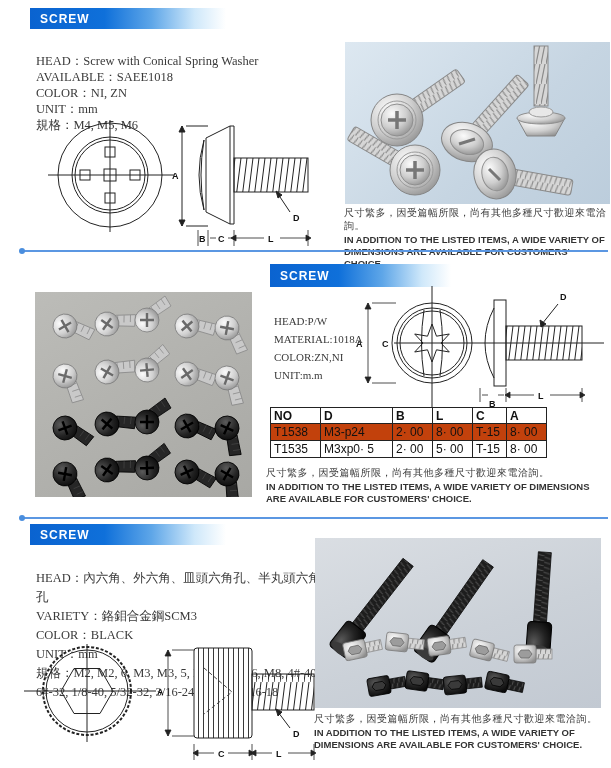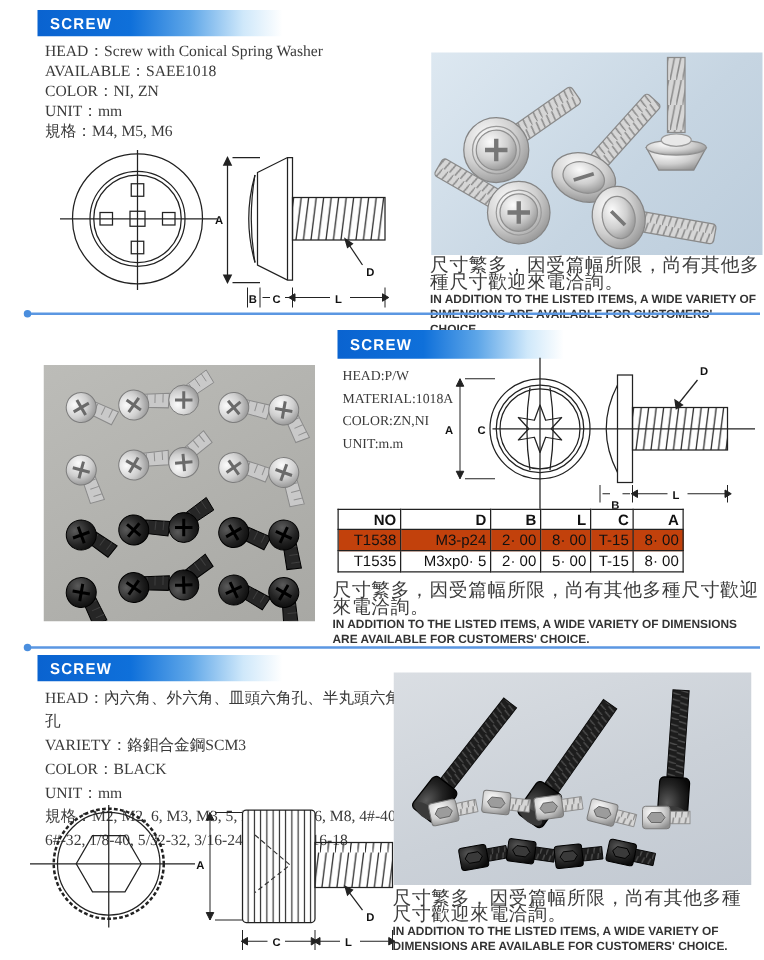--- a/index.html
+++ b/index.html
@@ -4,40 +4,40 @@
 <style>
   html,body{margin:0;padding:0;background:#fff;}
   .page{position:relative;width:611px;height:768px;background:#ffffff;overflow:hidden;
         font-family:"Liberation Sans",sans-serif;}
   
   .banner{position:absolute;height:21px;display:flex;align-items:center;
           background:linear-gradient(to right,#0a63d0 0%,#0f70da 38%,#5ea6e8 62%,#cfe8fa 84%,#ffffff 100%);}
   .banner span{color:#fff;font-weight:800;font-size:12px;letter-spacing:1px;
                padding-left:10px;font-family:"Liberation Sans",sans-serif;transform:scaleY(1.05);}
   
-  .specs{position:absolute;font-family:"Liberation Serif",serif;color:#3a3a3a;}
+  .specs{position:absolute;font-family:"Liberation Serif",serif;color:#3a3a3a;margin-top:20px;}
   .specs .spec-line{white-space:normal;}
   .specs-s1{font-size:12.5px;line-height:16px;}
   .specs-s2{font-size:11px;line-height:18px;}
   .specs-s3{font-size:12.5px;line-height:19px;width:296px;}
   
   .caption{position:absolute;color:#3c3c3c;}
-  .caption .zh{font-size:15px;line-height:13px;letter-spacing:0.5px;}
+  .caption .zh{font-size:10px;line-height:13px;letter-spacing:0.5px;}
   .caption .en{font-size:9.5px;font-weight:700;line-height:12px;margin-top:2px;color:#333;}
   
   .photo{position:absolute;overflow:hidden;}
   .photo-1{background:linear-gradient(135deg,#dde8f1 0%,#c6d5e2 60%,#bccddc 100%);}
   .photo-2{background:linear-gradient(150deg,#bcbcb8 0%,#b0b0ac 60%,#a8a8a4 100%);}
   .photo-3{background:linear-gradient(160deg,#dadee3 0%,#cbd1d8 55%,#c2c9d2 100%);}
   
   .divider{position:absolute;left:20px;width:588px;height:2px;background:#5b97e2;}
   .divider .dot{position:absolute;left:-1px;top:-2px;width:6px;height:6px;border-radius:3px;background:#4a8ede;}
   
   table.spec-table{position:absolute;border-collapse:collapse;background:#fff;}
-  table.spec-table th,table.spec-table td{border:1px solid #222;text-align:right;
+  table.spec-table th,table.spec-table td{border:1px solid #222;text-align:left;
       font-size:12px;padding:0 3px;height:16px;font-family:"Liberation Sans",sans-serif;color:#111;}
   table.spec-table th{font-weight:700;height:15px;}
   table.spec-table tr.hl td{background:#c2410c;}
   
   svg text{font-family:"Liberation Sans",sans-serif;font-size:9px;font-weight:700;fill:#111;}
   .ln{stroke:#222;fill:none;stroke-width:1;}
   .lnt{stroke:#222;fill:none;stroke-width:0.8;}
   .dash{stroke:#333;fill:none;stroke-width:0.9;stroke-dasharray:4 2.5;}
 </style>
 </head>

